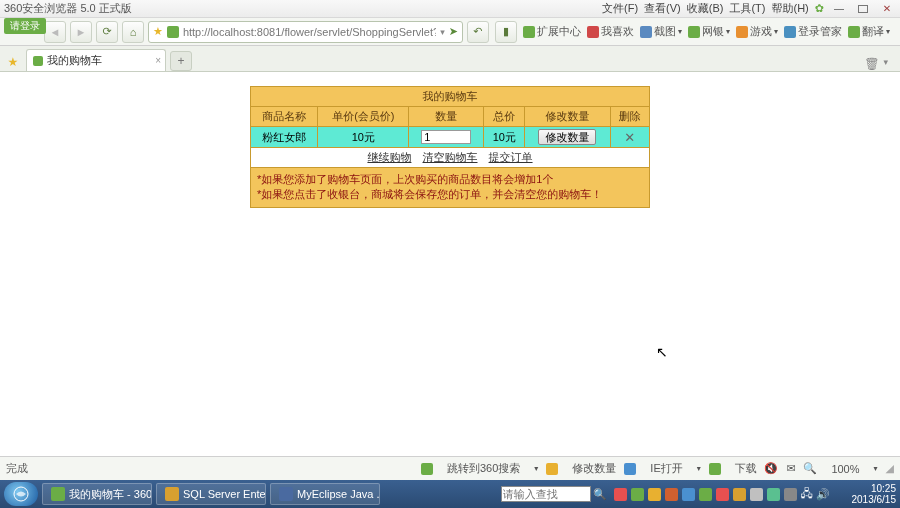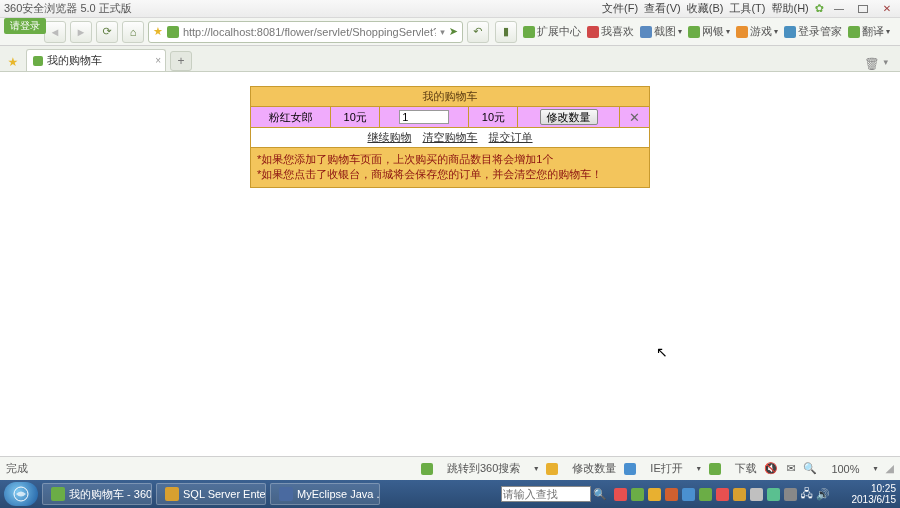--- a/index.html
+++ b/index.html
@@ -33,21 +33,21 @@
 .tab-close { position: absolute; right: 4px; font-size: 10px; color: #999; cursor: pointer; }
 .tab-add { width: 22px; height: 20px; border: 1px solid #c8cfc2; border-radius: 3px; background: #e4e8e0; margin-left: 4px; display: inline-flex; align-items: center; justify-content: center; font-size: 12px; color: #777; cursor: pointer; }
 .tab-trash { margin-left: auto; display: flex; gap: 4px; padding-right: 8px; }
 .tab-trash span { font-size: 12px; color: #888; cursor: pointer; }
 
 
 .content { position: relative; background: #fff; height: 392px; overflow: hidden; }
 .cart-wrap { margin: 14px auto 0; width: 400px; }
 .cart-table { width: 100%; border-collapse: collapse; font-size: 11px; }
 .cart-table th { background: #f3c55c; border: 1px solid #c89a2e; padding: 2px 4px; font-weight: normal; color: #5a3a10; text-align: center; height: 18px; }
-.cart-table td { border: 1px solid #c89a2e; padding: 2px 4px; text-align: center; background: #f0abfc; height: 20px; }
+.cart-table td { border: 1px solid #c89a2e; padding: 2px 4px; text-align: center; background: #5eead4; height: 20px; }
 .qty-input { width: 50px; height: 14px; border: 1px solid #999; font-size: 11px; padding: 0 2px; }
 .modify-btn { font-size: 11px; padding: 0 6px; height: 16px; border: 1px solid #888; background: linear-gradient(#f8f8f8,#ddd); border-radius: 2px; cursor: pointer; }
 .del-btn { font-size: 13px; color: #666; cursor: pointer; }
 .summary-row td { background: #fff; font-size: 11px; }
 .action-row td { background: #fff; }
 .action-link { color: #333; text-decoration: underline; cursor: pointer; margin: 0 4px; font-size: 11px; }
 .notice-box { background: #f3c55c; border: 1px solid #c89a2e; border-top: none; padding: 4px 6px; font-size: 11px; color: #8a1010; line-height: 1.4; }
 
 
 .watermark { position: absolute; top: 78px; left: 60px; font-size: 28px; color: rgba(120,120,120,0.35); font-style: italic; font-family: Georgia, serif; pointer-events: none; letter-spacing: 1px; }
@@ -162,20 +162,28 @@
 </div>
 
 <div class="content">
   <div class="fake-cursor">↖</div>
 
   <div class="cart-wrap">
     <table class="cart-table">
       <tbody>
           <tr>
         <th colspan="6" style="background:#f3c55c">我的购物车</th>
+      </tr>
+      <tr>
+        <th>商品名称</th>
+        <th>单价(会员价)</th>
+        <th>数量</th>
+        <th>总价</th>
+        <th>修改数量</th>
+        <th>删除</th>
       </tr>
       <tr>
         <td>粉红女郎</td>
         <td>10元</td>
         <td><input class="qty-input" value="1" style=""></td>
         <td>10元</td>
         <td><button class="modify-btn">修改数量</button></td>
         <td><span class="del-btn">✕</span></td>
       </tr>
       <tr class="action-row">

